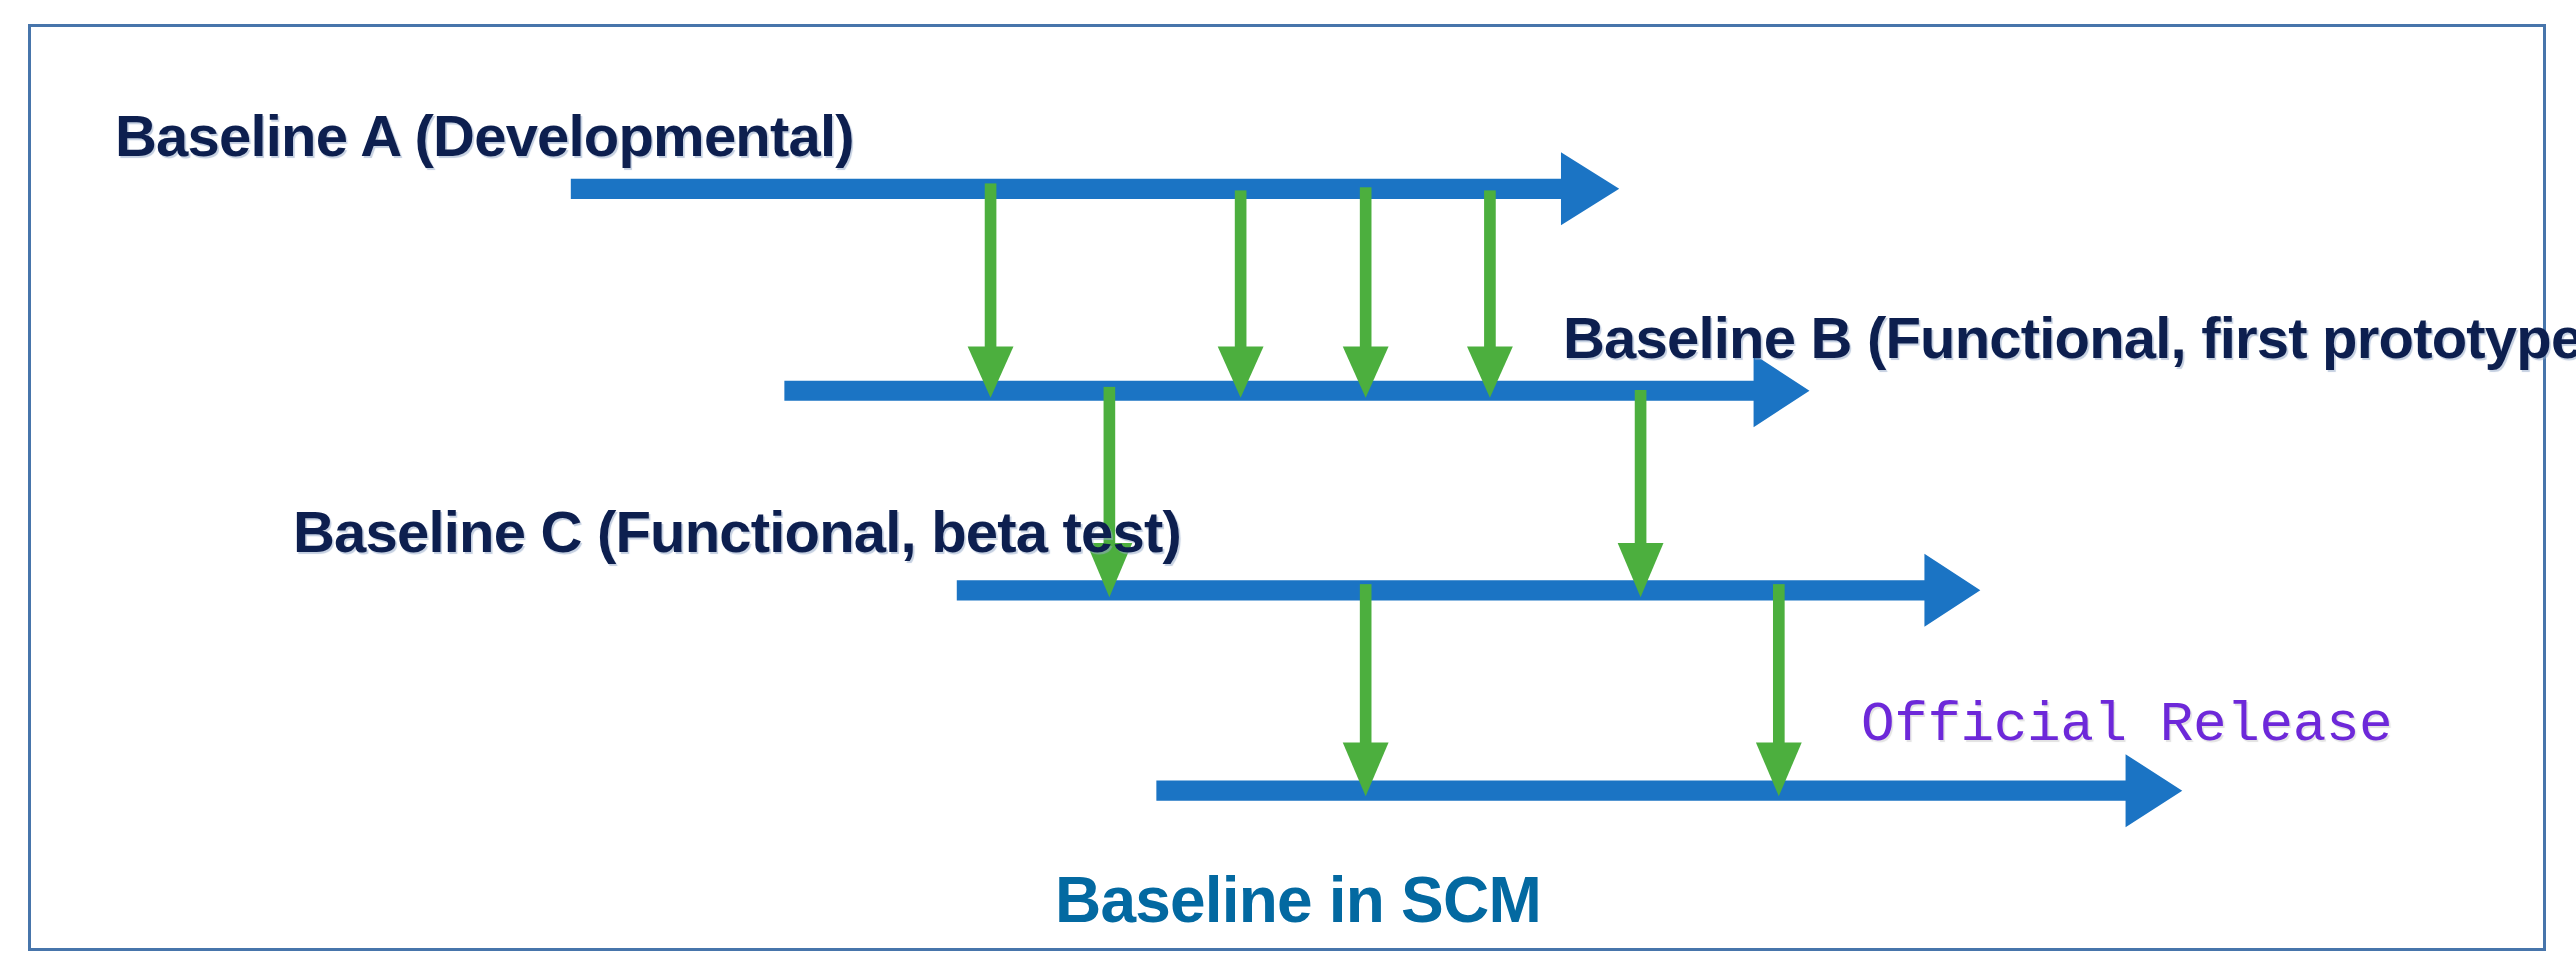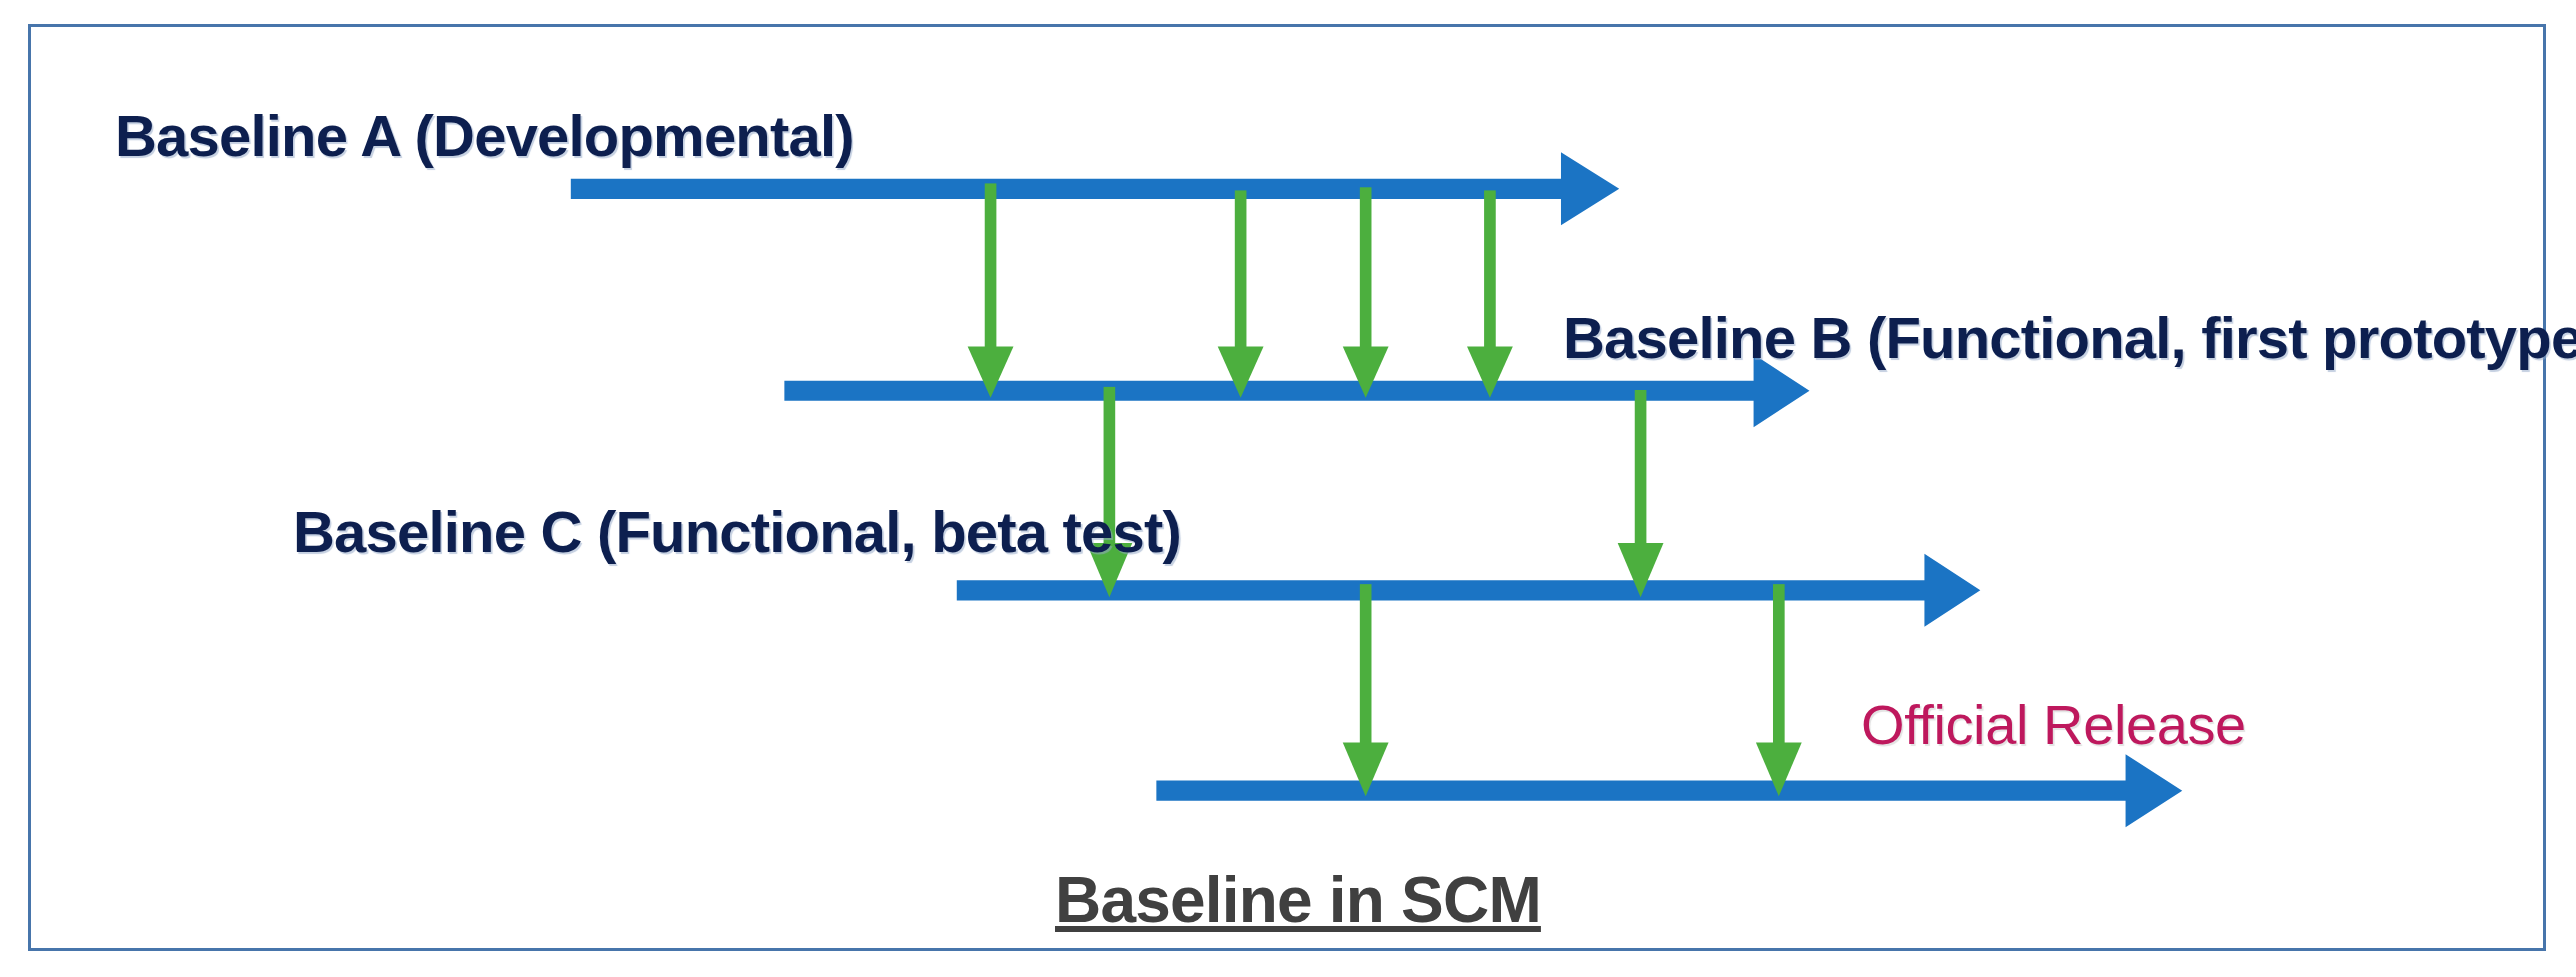--- a/index.html
+++ b/index.html
@@ -43,34 +43,33 @@
   }
   .baseline-label {
     color: #0d1f4f;
     font-weight: bold;
     font-size: 58px;
     font-family: "Liberation Sans", sans-serif;
     letter-spacing: -0.8px;
     text-shadow: 1.6px 1.6px 0.8px rgba(150,170,200,0.55);
   }
   .release-label {
-    color: #be185d;
+    color: #6d28d9;
     font-weight: normal;
     font-size: 56px;
-    font-family: Liberation Sans, sans-serif;
+    font-family: Liberation Mono, monospace;
     letter-spacing: -0.4px;
     text-shadow: 1.6px 1.6px 0.8px rgba(200,200,200,0.5);
   }
   .caption-label {
-    color: #404040;
+    color: #0369a1;
     font-weight: bold;
     font-size: 64px;
     font-family: "Liberation Sans", sans-serif;
     letter-spacing: -0.8px;
-    text-decoration: underline;
   }
   #label-baseline-a { left: 115px; top: 107px; }
   #label-baseline-b { left: 1563px; top: 309px; }
   #label-baseline-c { left: 257px; top: 503px; margin-left: 36px; }
   #label-official-release { left: 1861px; top: 697px; }
   #label-caption { left: 1055px; top: 868px; }
 </style>
 </head>
 <body>
 

